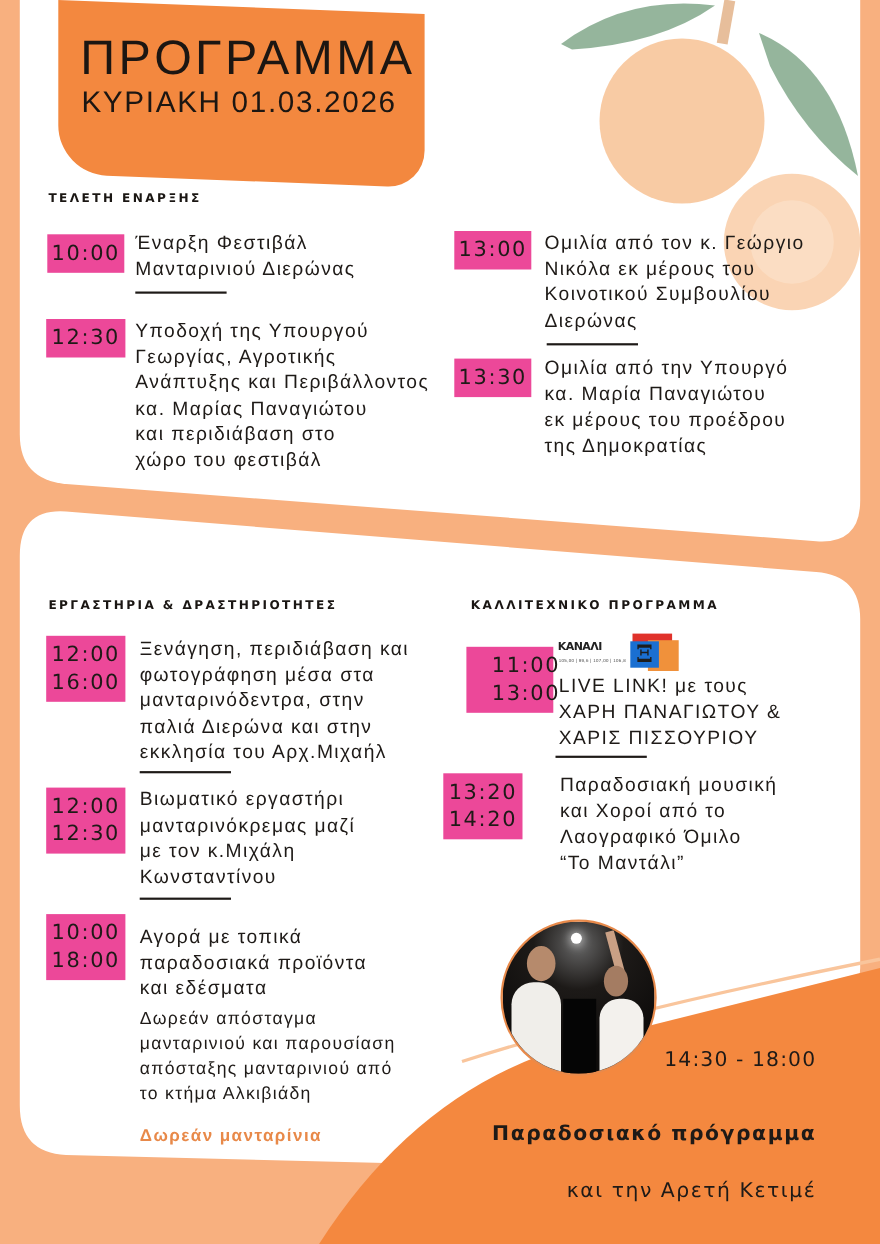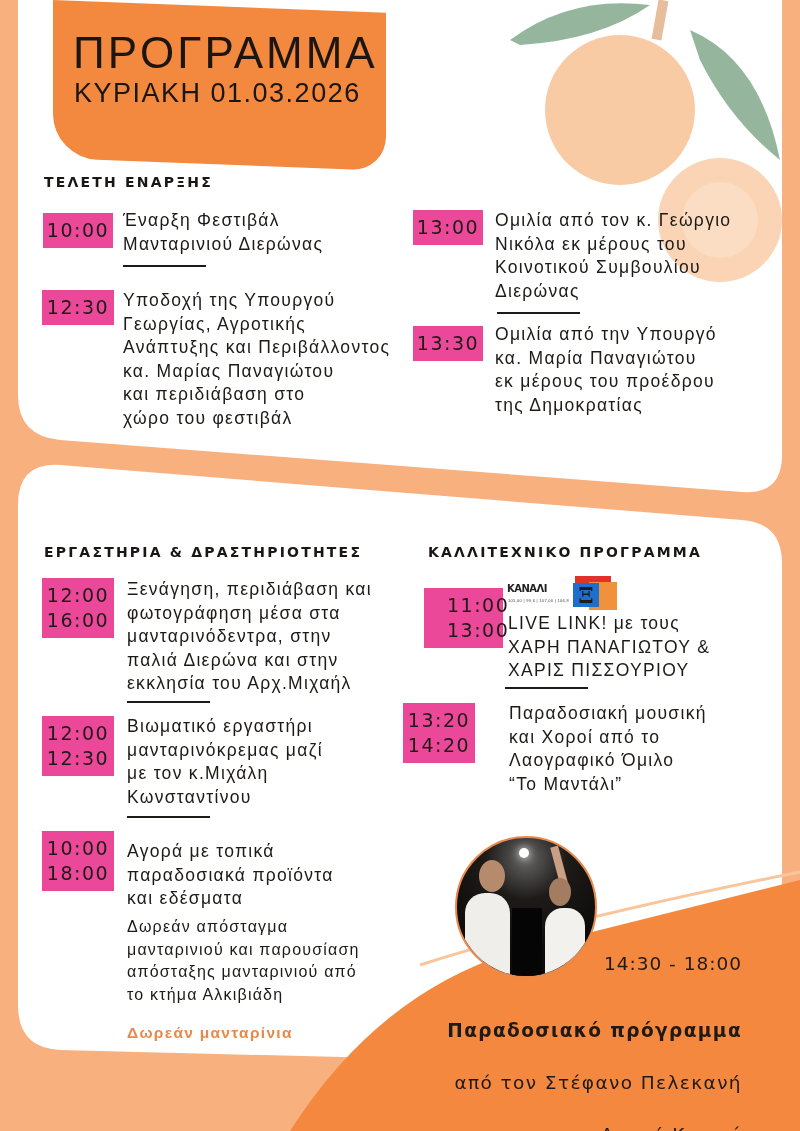--- a/index.html
+++ b/index.html
@@ -19,21 +19,21 @@
     }
     .title {
       position:absolute; left:73px; top:28px; font-size:44px; letter-spacing:3px;
       font-family:"Liberation Sans", sans-serif; color:#1c1612;
     }
     .subtitle {
       position:absolute; left:74px; top:78px; font-size:27px; letter-spacing:1.5px;
       color:#1c1612;
     }
     .section-title {
-      position:absolute; font-weight:bold; font-size:14px; letter-spacing:2.2px;
+      position:absolute; font-weight:bold; font-size:11px; letter-spacing:2.2px;
       font-family:"DejaVu Sans", sans-serif; color:#1a1613;
     }
     .time {
       position:absolute; background:#ec4899; color:#1e1a17;
       font-family:"DejaVu Sans", sans-serif; font-size:19px; letter-spacing:1.5px;
       text-align:center; line-height:25px; padding:5px 0;
     }
     .desc {
       position:absolute; font-family:Liberation Sans, sans-serif; font-size:17.5px;
       letter-spacing:1.3px; line-height:23.5px; color:#1e1a17; white-space:pre-line;
@@ -196,15 +196,14 @@
   <div class="man-head"></div>
   <div class="stand"></div>
   <div class="arm"></div>
   <div class="woman"></div>
   <div class="woman-head"></div>
 </div>
 
 <div class="bottom-time">14:30 - 18:00</div>
 <div class="bottom-desc">
   <div class="first">Παραδοσιακό πρόγραμμα</div>
-  <div>από τον Στέφανο Πελεκανή</div>
   <div>και την Αρετή Κετιμέ</div>
 </div>
 
 </body></html>

